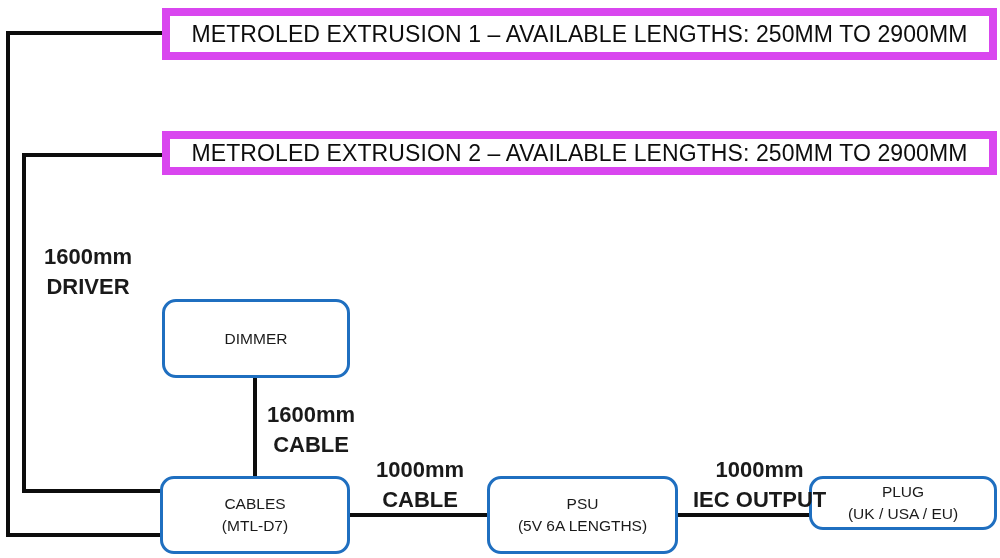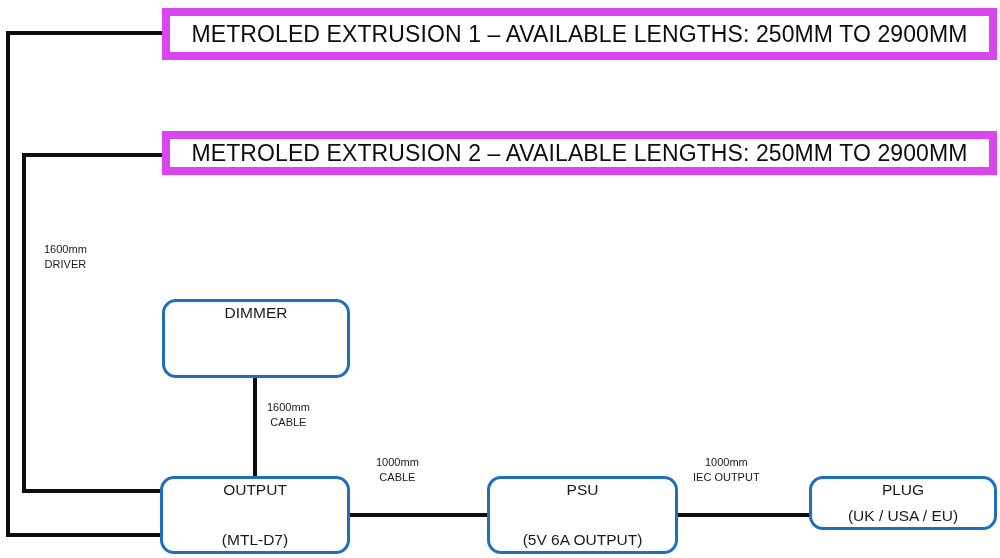--- a/index.html
+++ b/index.html
@@ -45,37 +45,38 @@
   
   .component {
     position: absolute;
     box-sizing: border-box;
     border: 3px solid #1f6fc0;
     border-radius: 14px;
     background: #ffffff;
     display: flex;
     flex-direction: column;
     align-items: center;
-    justify-content: space-between;
+    justify-content: center;
   }
   .component .line1,
   .component .line2 {
     font-size: 15.5px;
     color: #1a1a1a;
     line-height: 1.42;
     white-space: nowrap;
   }
 
   
   .cable-label {
     position: absolute;
-    font-size: 11px;
+    font-size: 22px;
     color: #1a1a1a;
     line-height: 1.35;
     white-space: nowrap;
+    font-weight: bold;
   }
   .cable-label .l1,
   .cable-label .l2 {
     display: block;
   }
   .cable-label.center .l1,
   .cable-label.center .l2 {
     text-align: center;
   }
 </style>
@@ -104,27 +105,27 @@
 
   <div class="extrusion" style="left:162px; top:131px; width:835px; height:44px;">
     <span class="label">METROLED EXTRUSION 2 – AVAILABLE LENGTHS: 250MM TO 2900MM</span>
   </div>
 
   <div class="component" style="left:162px; top:299px; width:188px; height:79px;">
     <span class="line1">DIMMER</span>
   </div>
 
   <div class="component" style="left:160px; top:476px; width:190px; height:78px;">
-    <span class="line1">OUTPUT</span>
+    <span class="line1">CABLES</span>
     <span class="line2">(MTL-D7)</span>
   </div>
 
   <div class="component" style="left:487px; top:476px; width:191px; height:78px;">
     <span class="line1">PSU</span>
-    <span class="line2">(5V 6A OUTPUT)</span>
+    <span class="line2">(5V 6A LENGTHS)</span>
   </div>
 
   <div class="component" style="left:809px; top:476px; width:188px; height:54px;">
     <span class="line1">PLUG</span>
     <span class="line2">(UK / USA / EU)</span>
   </div>
 
   <div class="cable-label center" style="left:44px; top:242px;">
     <span class="l1">1600mm</span>
     <span class="l2">DRIVER</span>

